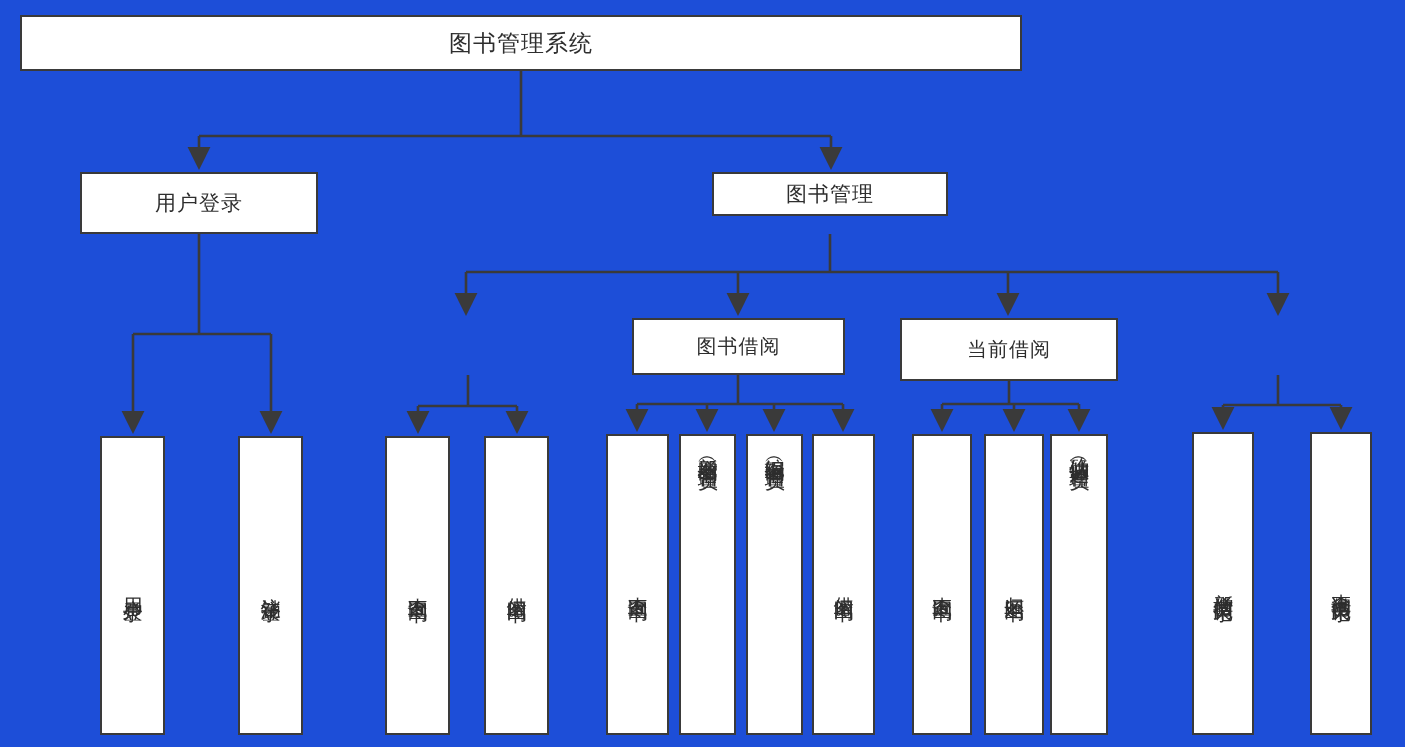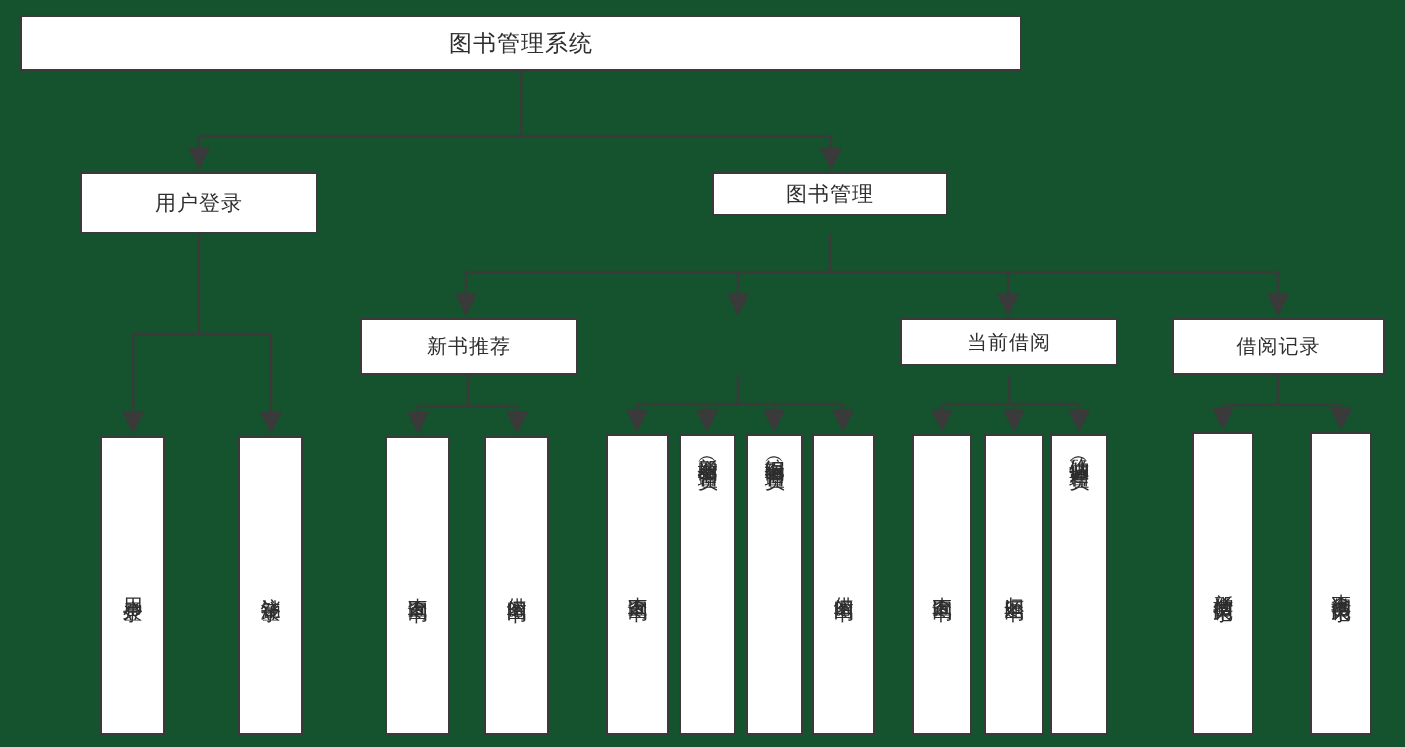--- a/index.html
+++ b/index.html
@@ -8,21 +8,21 @@
     padding: 0;
     background: #ffffff;
   }
   body {
     font-family: "DejaVu Sans", "Liberation Sans", sans-serif;
   }
   #canvas {
     position: relative;
     width: 1405px;
     height: 747px;
-    background: #14532d;
+    background: #1d4ed8;
     overflow: hidden;
     text-align: center;
   }
   #wires {
     position: absolute;
     left: 0;
     top: 0;
     width: 1405px;
     height: 747px;
     pointer-events: none;
@@ -135,28 +135,25 @@
     <span>图书管理系统</span>
   </div>
 
   <div class="node node-l2" style="left:80px; top:172px; width:238px; height:62px;">
     <span>用户登录</span>
   </div>
   <div class="node node-l2" style="left:712px; top:172px; width:236px; height:44px;">
     <span>图书管理</span>
   </div>
 
-  <div class="node node-l3" style="left:360px; top:318px; width:218px; height:57px;">
-    <span>新书推荐</span>
+  <div class="node node-l3" style="left:632px; top:318px; width:213px; height:57px;">
+    <span>图书借阅</span>
   </div>
-  <div class="node node-l3" style="left:900px; top:318px; width:218px; height:48px;">
+  <div class="node node-l3" style="left:900px; top:318px; width:218px; height:63px;">
     <span>当前借阅</span>
-  </div>
-  <div class="node node-l3" style="left:1172px; top:318px; width:213px; height:57px;">
-    <span>借阅记录</span>
   </div>
 
   <div class="node node-leaf" style="left:100px; top:436px; width:65px; height:299px;">
     <span class="vtext">用户登录</span>
   </div>
   <div class="node node-leaf" style="left:238px; top:436px; width:65px; height:299px;">
     <span class="vtext">注销登录</span>
   </div>
 
   <div class="node node-leaf" style="left:385px; top:436px; width:65px; height:299px;">

